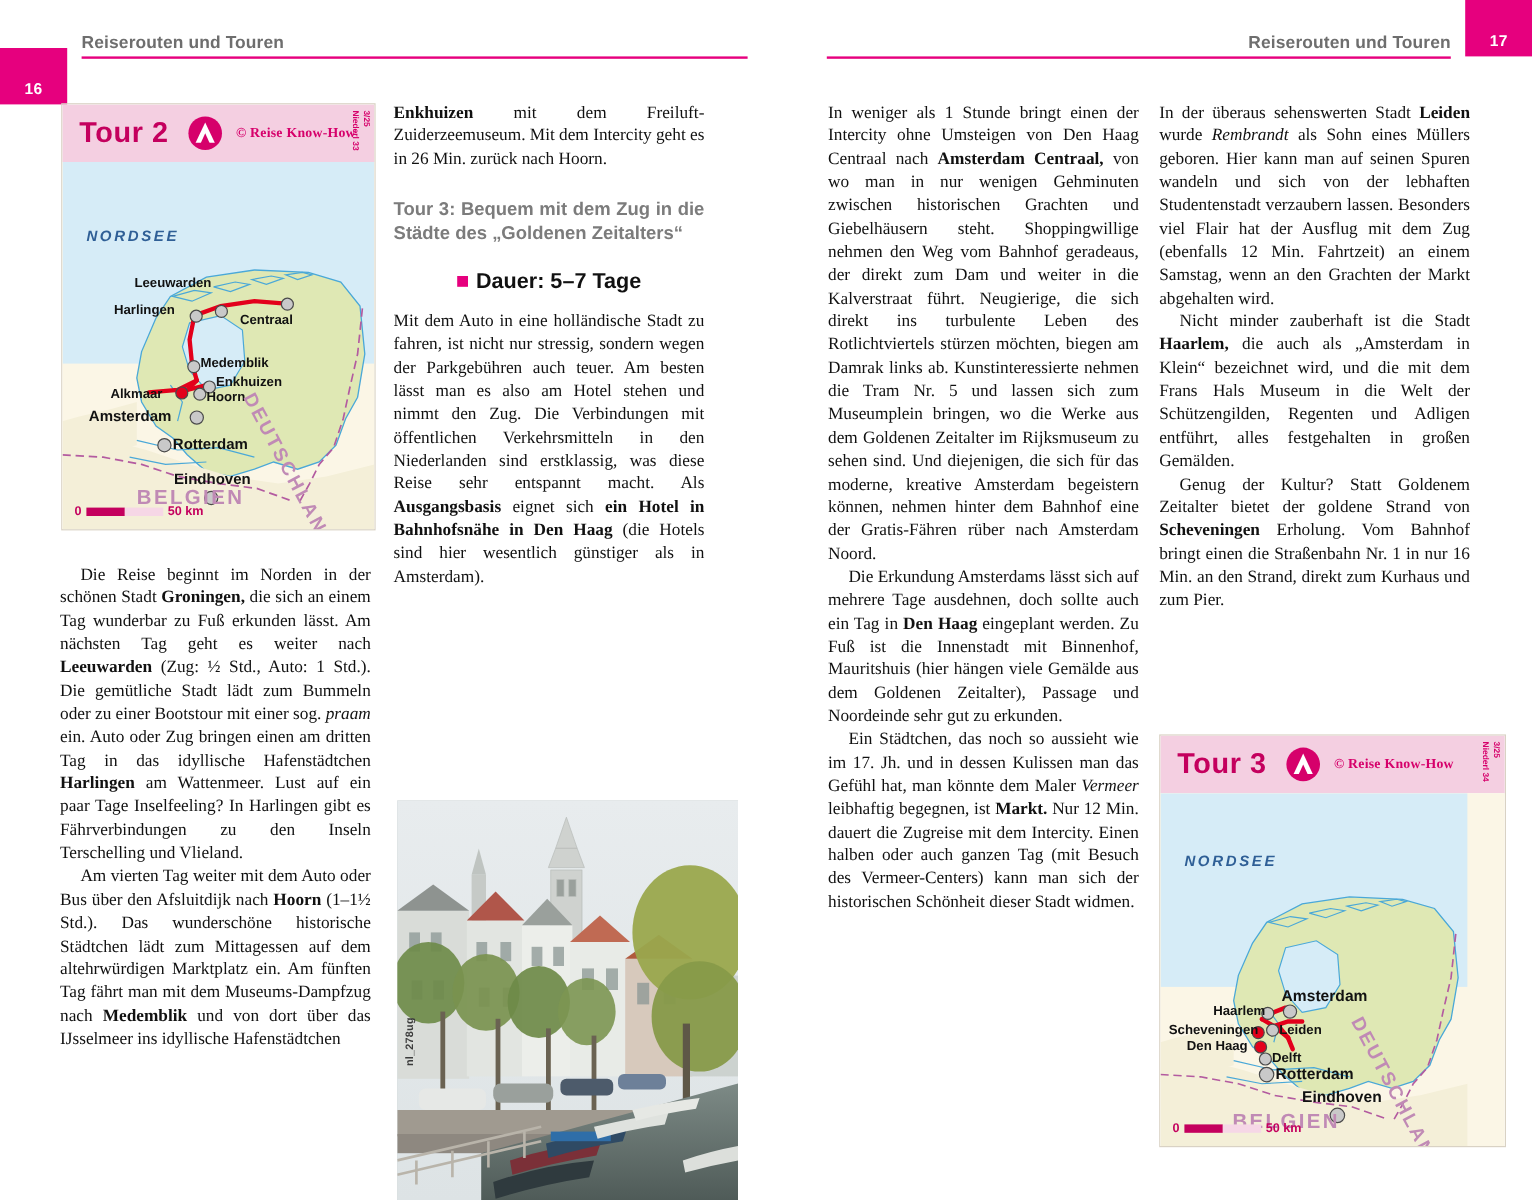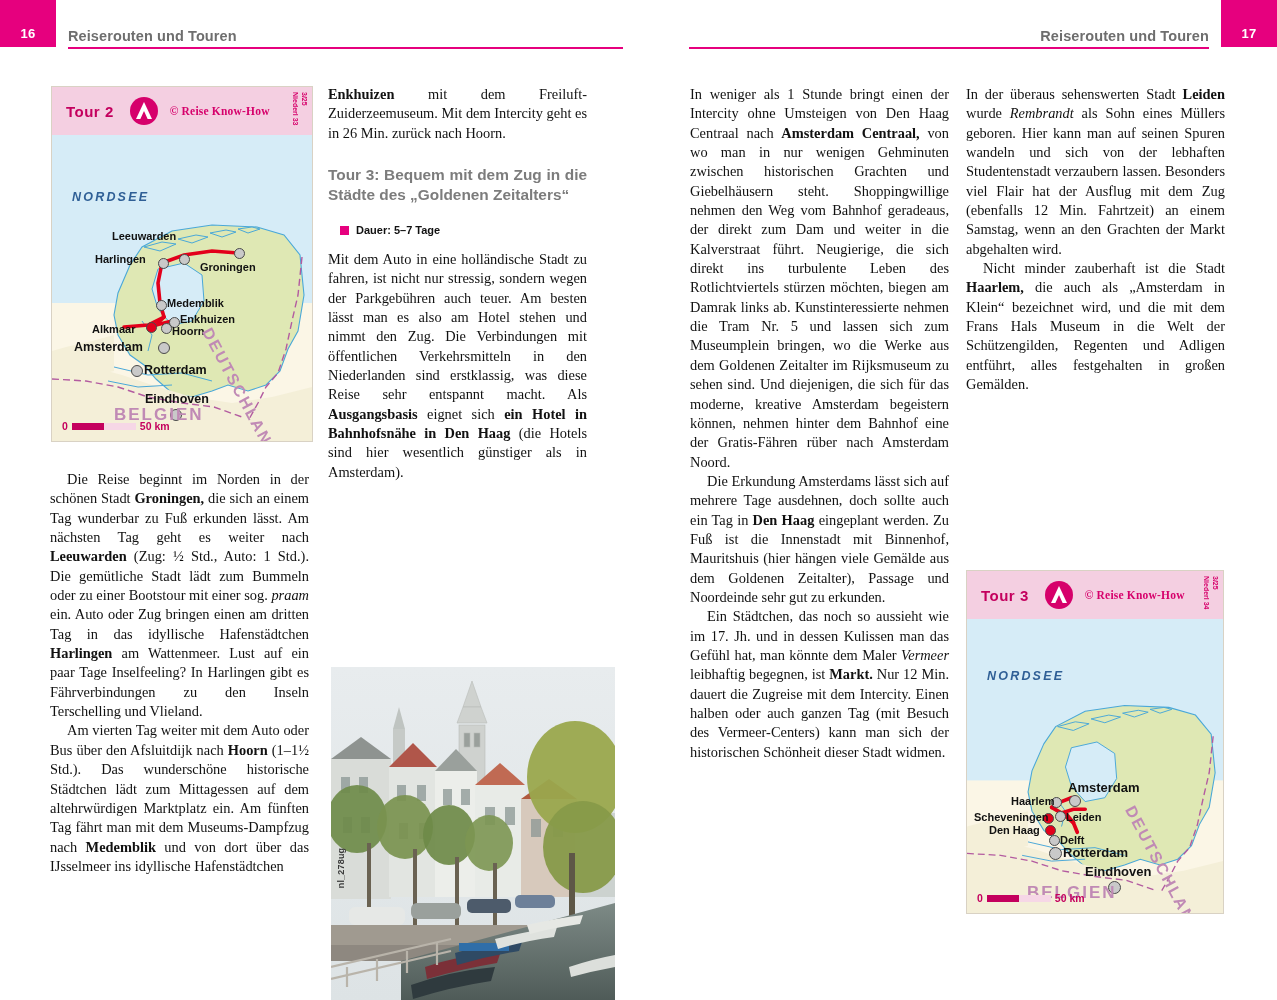--- a/index.html
+++ b/index.html
@@ -13,21 +13,21 @@
   .page{position:relative;width:638.5px;height:1000px;box-sizing:border-box;}
   .page.right{width:638.5px;}
 
   
   .folio{
     position:absolute;top:0;width:56px;height:47px;background:#e6007e;
     color:#ffffff;font-family:"Liberation Sans",sans-serif;font-weight:bold;
     font-size:13px;display:flex;align-items:flex-end;justify-content:center;
     padding-bottom:6px;box-sizing:border-box;letter-spacing:.3px;
   }
-  .folio.left{left:0;}
+  .folio.left{left:0;margin-top:40px;}
   .folio.right{right:0;}
   .runhead{
     position:absolute;top:28px;font-family:"Liberation Sans",sans-serif;
     font-weight:bold;font-size:14.5px;color:#6e6e6e;letter-spacing:.1px;
     white-space:nowrap;
   }
   .runhead.l{left:68px;}
   .runhead.r{right:68px;}
   .headrule{position:absolute;top:47px;height:2.3px;background:#e6007e;}
   .headrule.l{left:68px;right:16px;}
@@ -49,22 +49,22 @@
   #col4{left:966px;top:85px;}
 
   
   .sec-h{
     font-family:"Liberation Sans",sans-serif;font-weight:bold;
     font-size:15.4px;line-height:19.5px;color:#7c7c7c;
     margin:22px 0 0 0;
   }
   .dauer{
     font-family:"Liberation Sans",sans-serif;font-weight:bold;
-    font-size:11px;color:#111;margin:20px 0 14px 12px;display:flex;
-    align-items:center;gap:7px;
+    font-size:18px;color:#111;margin:20px 0 14px 0;display:flex;
+    align-items:center;gap:7px;justify-content:center;
   }
   .dauer .sq{width:9px;height:9px;background:#e6007e;display:inline-block;flex:0 0 auto;}
 
   
   .caption{
     position:absolute;left:690px;top:888px;width:250px;
     font-family:"Liberation Sans",sans-serif;font-size:12.2px;
     line-height:18px;color:#8a8a8a;
   }
   .caption .arrowbox{
@@ -81,28 +81,28 @@
   .photo .credit{
     position:absolute;left:-38px;top:196px;width:96px;
     transform:rotate(-90deg);color:#3b3b3b;
     font-family:"Liberation Sans",sans-serif;font-weight:bold;font-size:9px;
     letter-spacing:.2px;text-align:center;
   }
 
   
   .map{position:absolute;overflow:hidden;border:1px solid #d9d2c4;box-sizing:border-box;}
   #map2{left:51px;top:86px;width:262px;height:356px;}
-  #map3{left:966px;top:570px;width:258px;height:344px;}
+  #map3{left:966px;top:612px;width:289px;height:344px;}
   .map .band{
     position:absolute;left:0;top:0;right:0;height:48px;background:#f4cfe1;
     display:flex;align-items:center;
   }
   .map .band .ttl{
     font-family:"Liberation Sans",sans-serif;font-weight:bold;
-    font-size:15px;color:#c4005e;margin-left:14px;letter-spacing:.5px;
+    font-size:24px;color:#c4005e;margin-left:14px;letter-spacing:.5px;
   }
   .map .band .rkhlogo{
     width:28px;height:28px;border-radius:50%;background:#d6006b;margin-left:16px;
     position:relative;flex:0 0 auto;
   }
   .map .band .rkhlogo:after{
     content:"";position:absolute;left:50%;top:5px;transform:translateX(-50%);
     width:0;height:0;border-left:8px solid transparent;border-right:8px solid transparent;
     border-bottom:17px solid #ffffff;
   }
@@ -212,21 +212,21 @@
         <div class="dot" style="left:104px;top:165px;width:9px;height:9px;"></div>
         <div class="dot" style="left:117px;top:182px;width:9px;height:9px;"></div>
         <div class="dot" style="left:94px;top:187px;width:9px;height:9px;background:#e3001b;"></div>
         <div class="dot" style="left:109px;top:188px;width:9px;height:9px;"></div>
         <div class="dot" style="left:106px;top:207px;width:10px;height:10px;"></div>
         <div class="dot" style="left:79px;top:230px;width:10px;height:10px;"></div>
         <div class="dot" style="left:118px;top:274px;width:10px;height:10px;"></div>
 
         <div class="cname" style="left:60px;top:95px;font-size:11px;">Leeuwarden</div>
         <div class="cname" style="left:43px;top:118px;font-size:11px;">Harlingen</div>
-        <div class="cname" style="left:148px;top:126px;font-size:11px;">Groningen</div>
+        <div class="cname" style="left:148px;top:126px;font-size:11px;">Centraal</div>
         <div class="cname" style="left:115px;top:162px;font-size:11px;">Medemblik</div>
         <div class="cname" style="left:128px;top:178px;font-size:11px;">Enkhuizen</div>
         <div class="cname" style="left:40px;top:188px;font-size:11px;">Alkmaar</div>
         <div class="cname" style="left:120px;top:190px;font-size:11px;">Hoorn</div>
         <div class="cname" style="left:22px;top:205px;font-size:12.5px;">Amsterdam</div>
         <div class="cname" style="left:92px;top:228px;font-size:12.5px;">Rotterdam</div>
         <div class="cname" style="left:93px;top:257px;font-size:12.5px;">Eindhoven</div>
 
         <div class="bigword" style="left:62px;top:270px;font-size:17px;">BELGIEN</div>
         <div class="bigword" style="left:162px;top:190px;font-size:16px;transform:rotate(62deg);transform-origin:left top;">DEUTSCHLAND</div>
@@ -372,20 +372,21 @@
     <div class="col" id="col3" style="left:51.5px;">
       <p class="noindent">In weniger als 1 Stunde bringt einen der Intercity ohne Umsteigen von Den Haag Centraal nach <b>Amsterdam Centraal,</b> von wo man in nur wenigen Gehminuten zwischen historischen Grachten und Giebelhäusern steht. Shoppingwillige nehmen den Weg vom Bahnhof geradeaus, der direkt zum Dam und weiter in die Kalverstraat führt. Neugierige, die sich direkt ins turbulente Leben des Rotlichtviertels stürzen möchten, biegen am Damrak links ab. Kunstinteressierte nehmen die Tram Nr. 5 und lassen sich zum Museumplein bringen, wo die Werke aus dem Goldenen Zeitalter im Rijksmuseum zu sehen sind. Und diejenigen, die sich für das moderne, kreative Amsterdam begeistern können, nehmen hinter dem Bahnhof eine der Gratis-Fähren rüber nach Amsterdam Noord.</p>
       <p>Die Erkundung Amsterdams lässt sich auf mehrere Tage ausdehnen, doch sollte auch ein Tag in <b>Den Haag</b> eingeplant werden. Zu Fuß ist die Innenstadt mit Binnenhof, Mauritshuis (hier hängen viele Gemälde aus dem Goldenen Zeitalter), Passage und Noordeinde sehr gut zu erkunden.</p>
       <p>Ein Städtchen, das noch so aussieht wie im 17. Jh. und in dessen Kulissen man das Gefühl hat, man könnte dem Maler <i>Vermeer</i> leibhaftig begegnen, ist <b>Markt.</b> Nur 12 Min. dauert die Zugreise mit dem Intercity. Einen halben oder auch ganzen Tag (mit Besuch des Vermeer-Centers) kann man sich der historischen Schönheit dieser Stadt widmen.</p>
     </div>
 
 
     <div class="col" id="col4" style="left:327.5px;">
       <p class="noindent">In der überaus sehenswerten Stadt <b>Leiden</b> wurde <i>Rembrandt</i> als Sohn eines Müllers geboren. Hier kann man auf seinen Spuren wandeln und sich von der lebhaften Studentenstadt verzaubern lassen. Besonders viel Flair hat der Ausflug mit dem Zug (ebenfalls 12 Min. Fahrtzeit) an einem Samstag, wenn an den Grachten der Markt abgehalten wird.</p>
       <p>Nicht minder zauberhaft ist die Stadt <b>Haarlem,</b> die auch als „Amsterdam in Klein“ bezeichnet wird, und die mit dem Frans Hals Museum in die Welt der Schützengilden, Regenten und Adligen entführt, alles festgehalten in großen Gemälden.</p>
+      <p>Genug der Kultur? Statt Goldenem Zeitalter bietet der goldene Strand von <b>Scheveningen</b> Erholung. Vom Bahnhof bringt einen die Straßenbahn Nr. 1 in nur 16 Min. an den Strand, direkt zum Kurhaus und zum Pier.</p>
     </div>
 
     <div class="map" id="map3" style="left:327.5px;">
       <div class="band">
         <div class="ttl">Tour 3</div>
         <div class="rkhlogo"></div>
         <div class="rkh">© Reise Know-How</div>
         <div class="vcode">
           <span>Niederl 34</span>
           <span>3/25</span>

